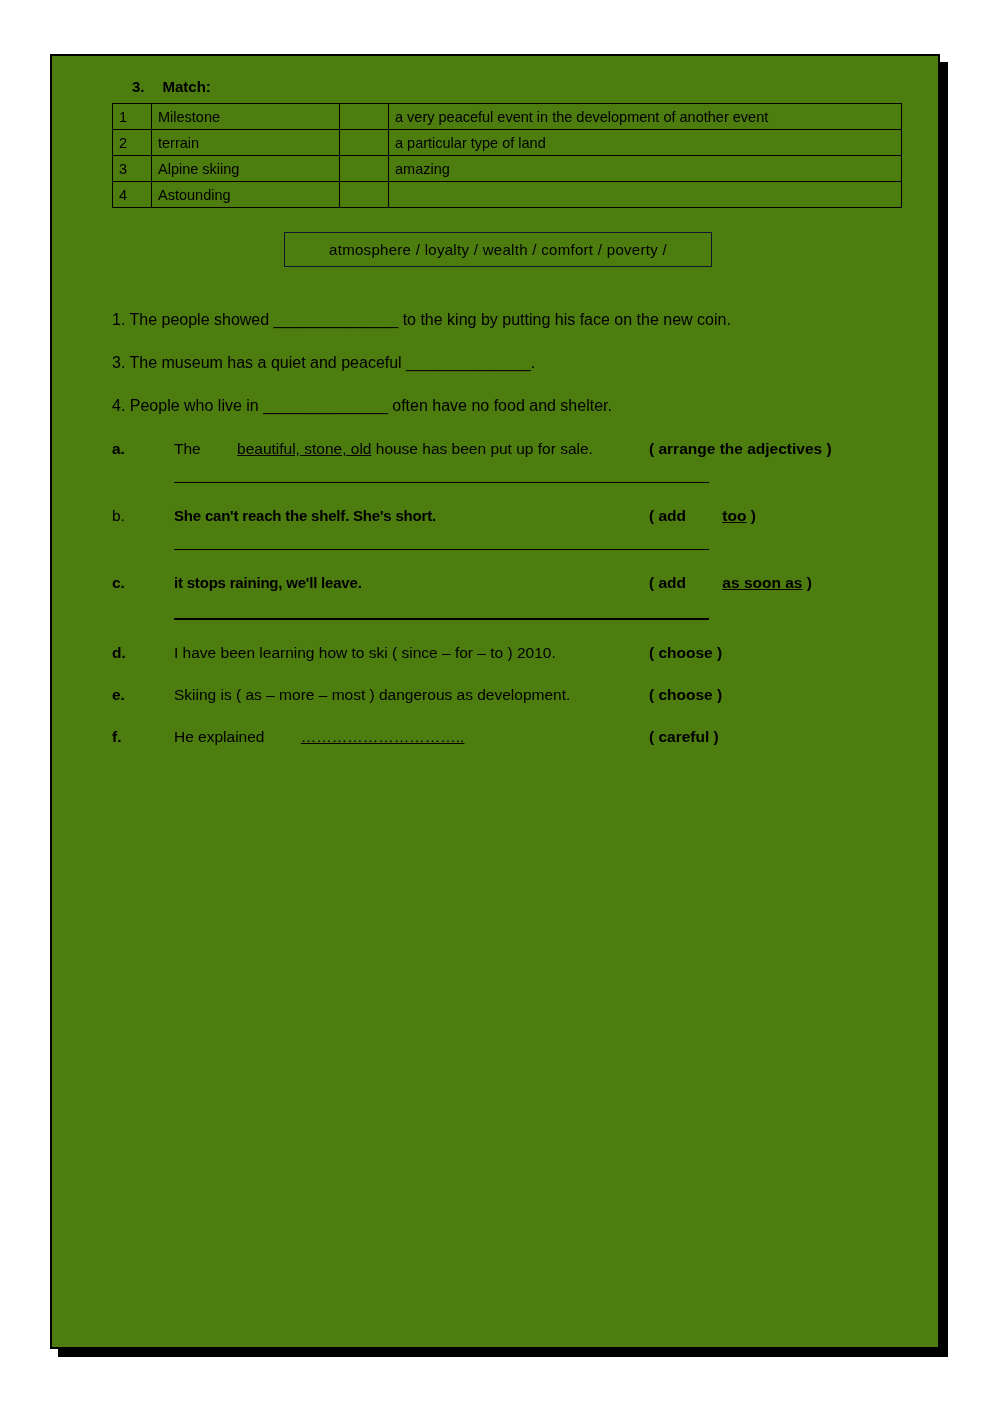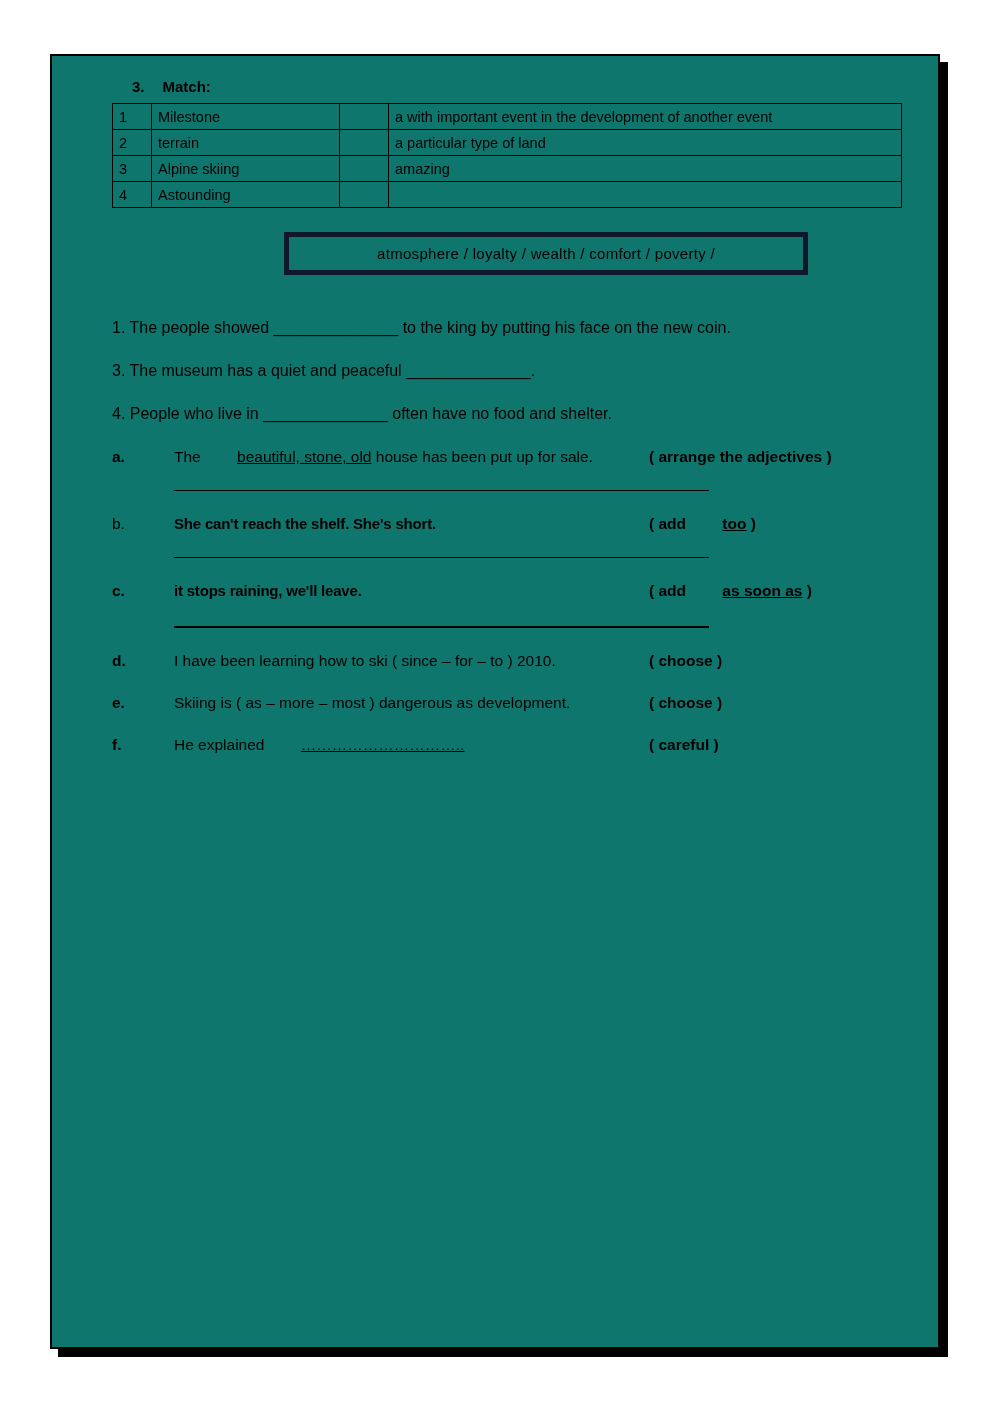--- a/index.html
+++ b/index.html
@@ -21,21 +21,21 @@
     width: 890px;
     height: 1295px;
     background: #000000;
   }
   .page {
     position: absolute;
     left: 50px;
     top: 54px;
     width: 890px;
     height: 1295px;
-    background: #0f766e;
+    background: #4d7c0f;
     border: 2px solid #000000;
     box-sizing: border-box;
   }
   .inner {
     position: absolute;
     left: 0;
     top: 0;
     width: 100%;
     height: 100%;
     padding: 10px 32px 0 32px;
@@ -71,22 +71,22 @@
   
   .ex4-head {
     font-size: 15px;
     font-weight: bold;
     margin: 22px 0 0 60px;
   }
   .ex4-head .num { margin-right: 8px; }
 
   .wordbank {
     margin: 24px 0 0 200px;
-    width: 524px;
-    border: 5px solid #0f172a;
+    width: 428px;
+    border: 1px solid #0f172a;
     box-sizing: border-box;
     padding: 8px 10px;
     font-size: 15px;
     text-align: center;
     letter-spacing: 0.3px;
   }
 
   .fill-list {
     margin: 44px 0 0 28px;
   }
@@ -145,21 +145,21 @@
     <div class="ex3-head">
       <span class="num">3.</span><span>Match:</span>
     </div>
 
     <table class="match">
       <tbody>
         <tr>
           <td class="c-num">1</td>
           <td class="c-word">Milestone</td>
           <td class="c-blank"></td>
-          <td class="c-def">a with important event in the development of another event</td>
+          <td class="c-def">a very peaceful event in the development of another event</td>
         </tr>
         <tr>
           <td class="c-num">2</td>
           <td class="c-word">terrain</td>
           <td class="c-blank"></td>
           <td class="c-def">a particular type of land</td>
         </tr>
         <tr>
           <td class="c-num">3</td>
           <td class="c-word">Alpine skiing</td>

